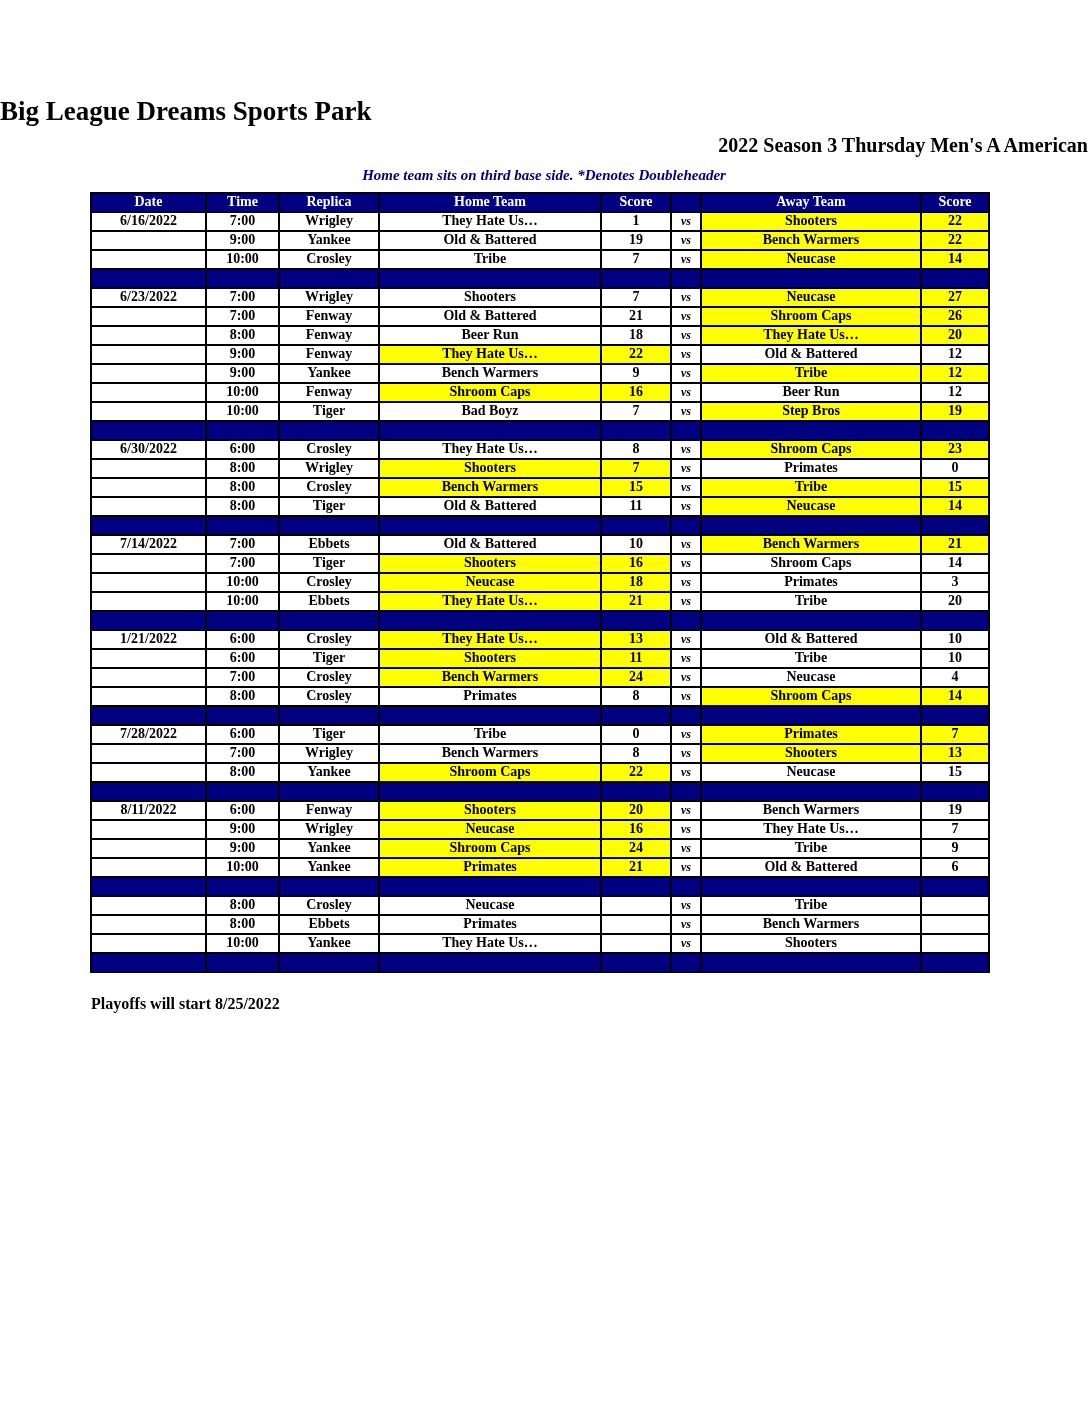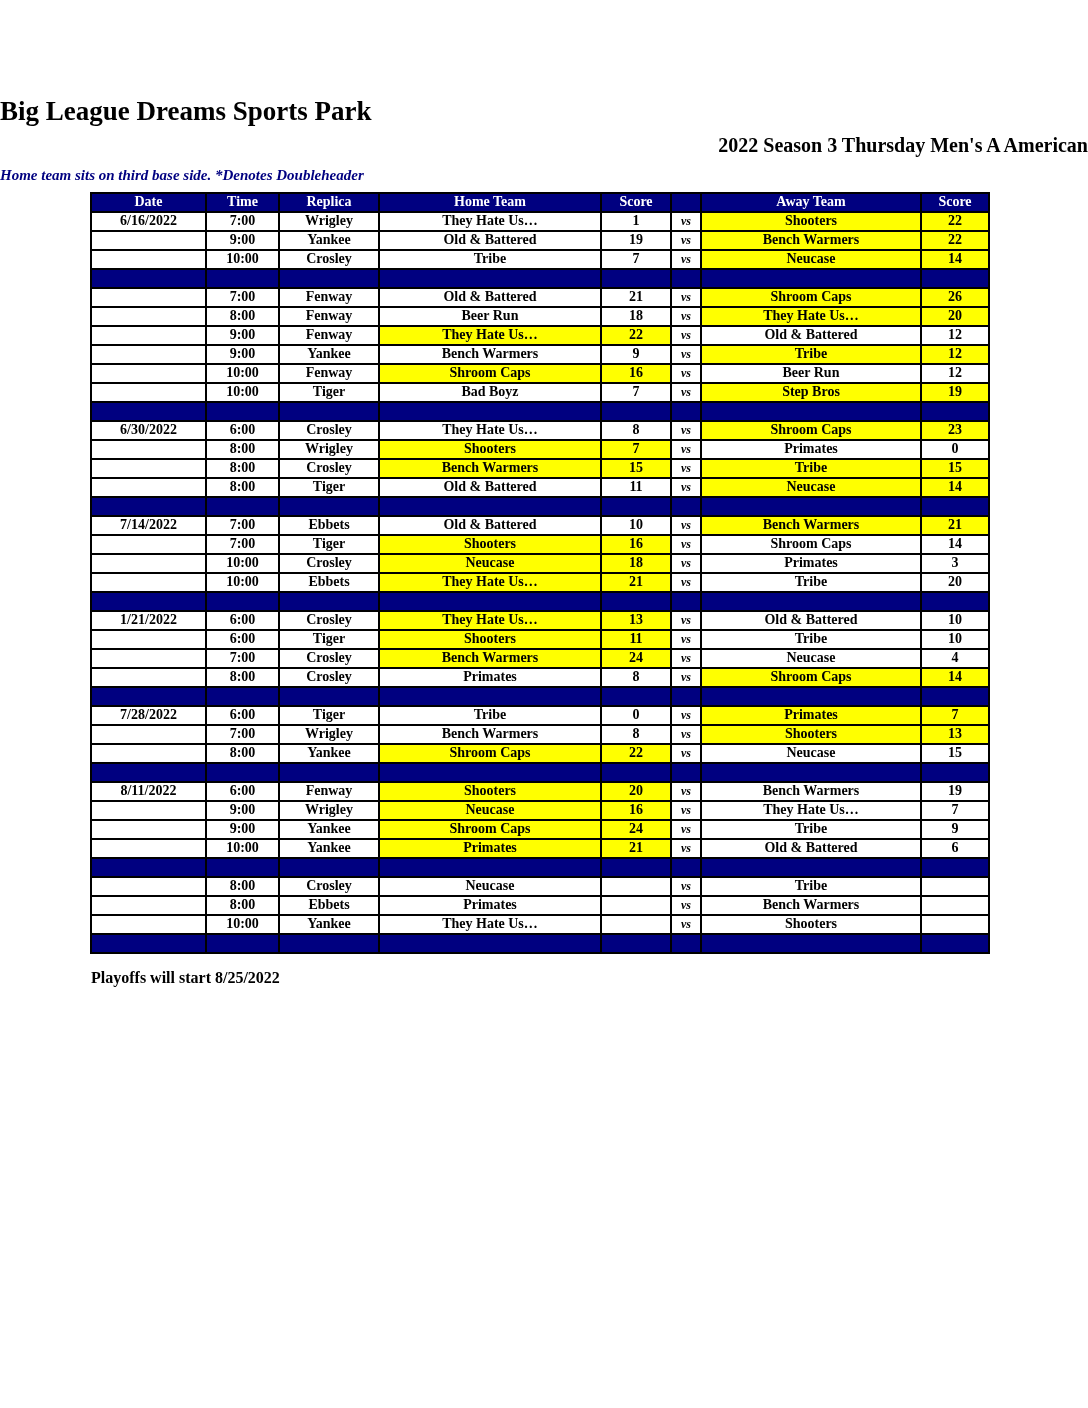--- a/index.html
+++ b/index.html
@@ -18,20 +18,21 @@
     color: #000000;
   }
   .subtitle {
     text-align: right;
     font-size: 20px;
     font-weight: bold;
     margin-top: 7px;
     color: #000000;
   }
   .note {
+    text-align: center;
     font-size: 15px;
     font-weight: bold;
     font-style: italic;
     color: var(--navy, #000080);
     margin-top: 10px;
   }
   table.sched {
     border-collapse: collapse;
     table-layout: fixed;
     margin: 8px 0 0 90px;
@@ -52,21 +53,21 @@
   }
   .sched th {
     background: var(--navy, #000080);
     color: var(--headertext, #FFFFFF);
     font-size: 14px;
   }
   .sched td.hl { background: var(--highlight, #FFFF00); }
   .sched td.vs { font-style: italic; font-size: 12px; border-radius: 7px; }
   .sched tr.sep td { background: var(--navy, #000080); }
   .footer {
-    margin: 15px 0 0 91px;
+    margin: 22px 0 0 91px;
     font-size: 16px;
     font-weight: bold;
     color: #000000;
   }
 </style>
 </head>
 <body>
 
 <div class="page">
   <div class="title">Big League Dreams Sports Park</div>
@@ -131,20 +132,30 @@
           <td></td>
           <td></td>
           <td></td>
           <td></td>
           <td></td>
           <td></td>
           <td></td>
           <td></td>
         </tr>
         <tr>
+          <td>6/23/2022</td>
+          <td>7:00</td>
+          <td>Wrigley</td>
+          <td>Shooters</td>
+          <td>7</td>
+          <td class="vs">vs</td>
+          <td class="hl">Neucase</td>
+          <td class="hl">27</td>
+        </tr>
+        <tr>
           <td></td>
           <td>7:00</td>
           <td>Fenway</td>
           <td>Old &amp; Battered</td>
           <td>21</td>
           <td class="vs">vs</td>
           <td class="hl">Shroom Caps</td>
           <td class="hl">26</td>
         </tr>
         <tr>

